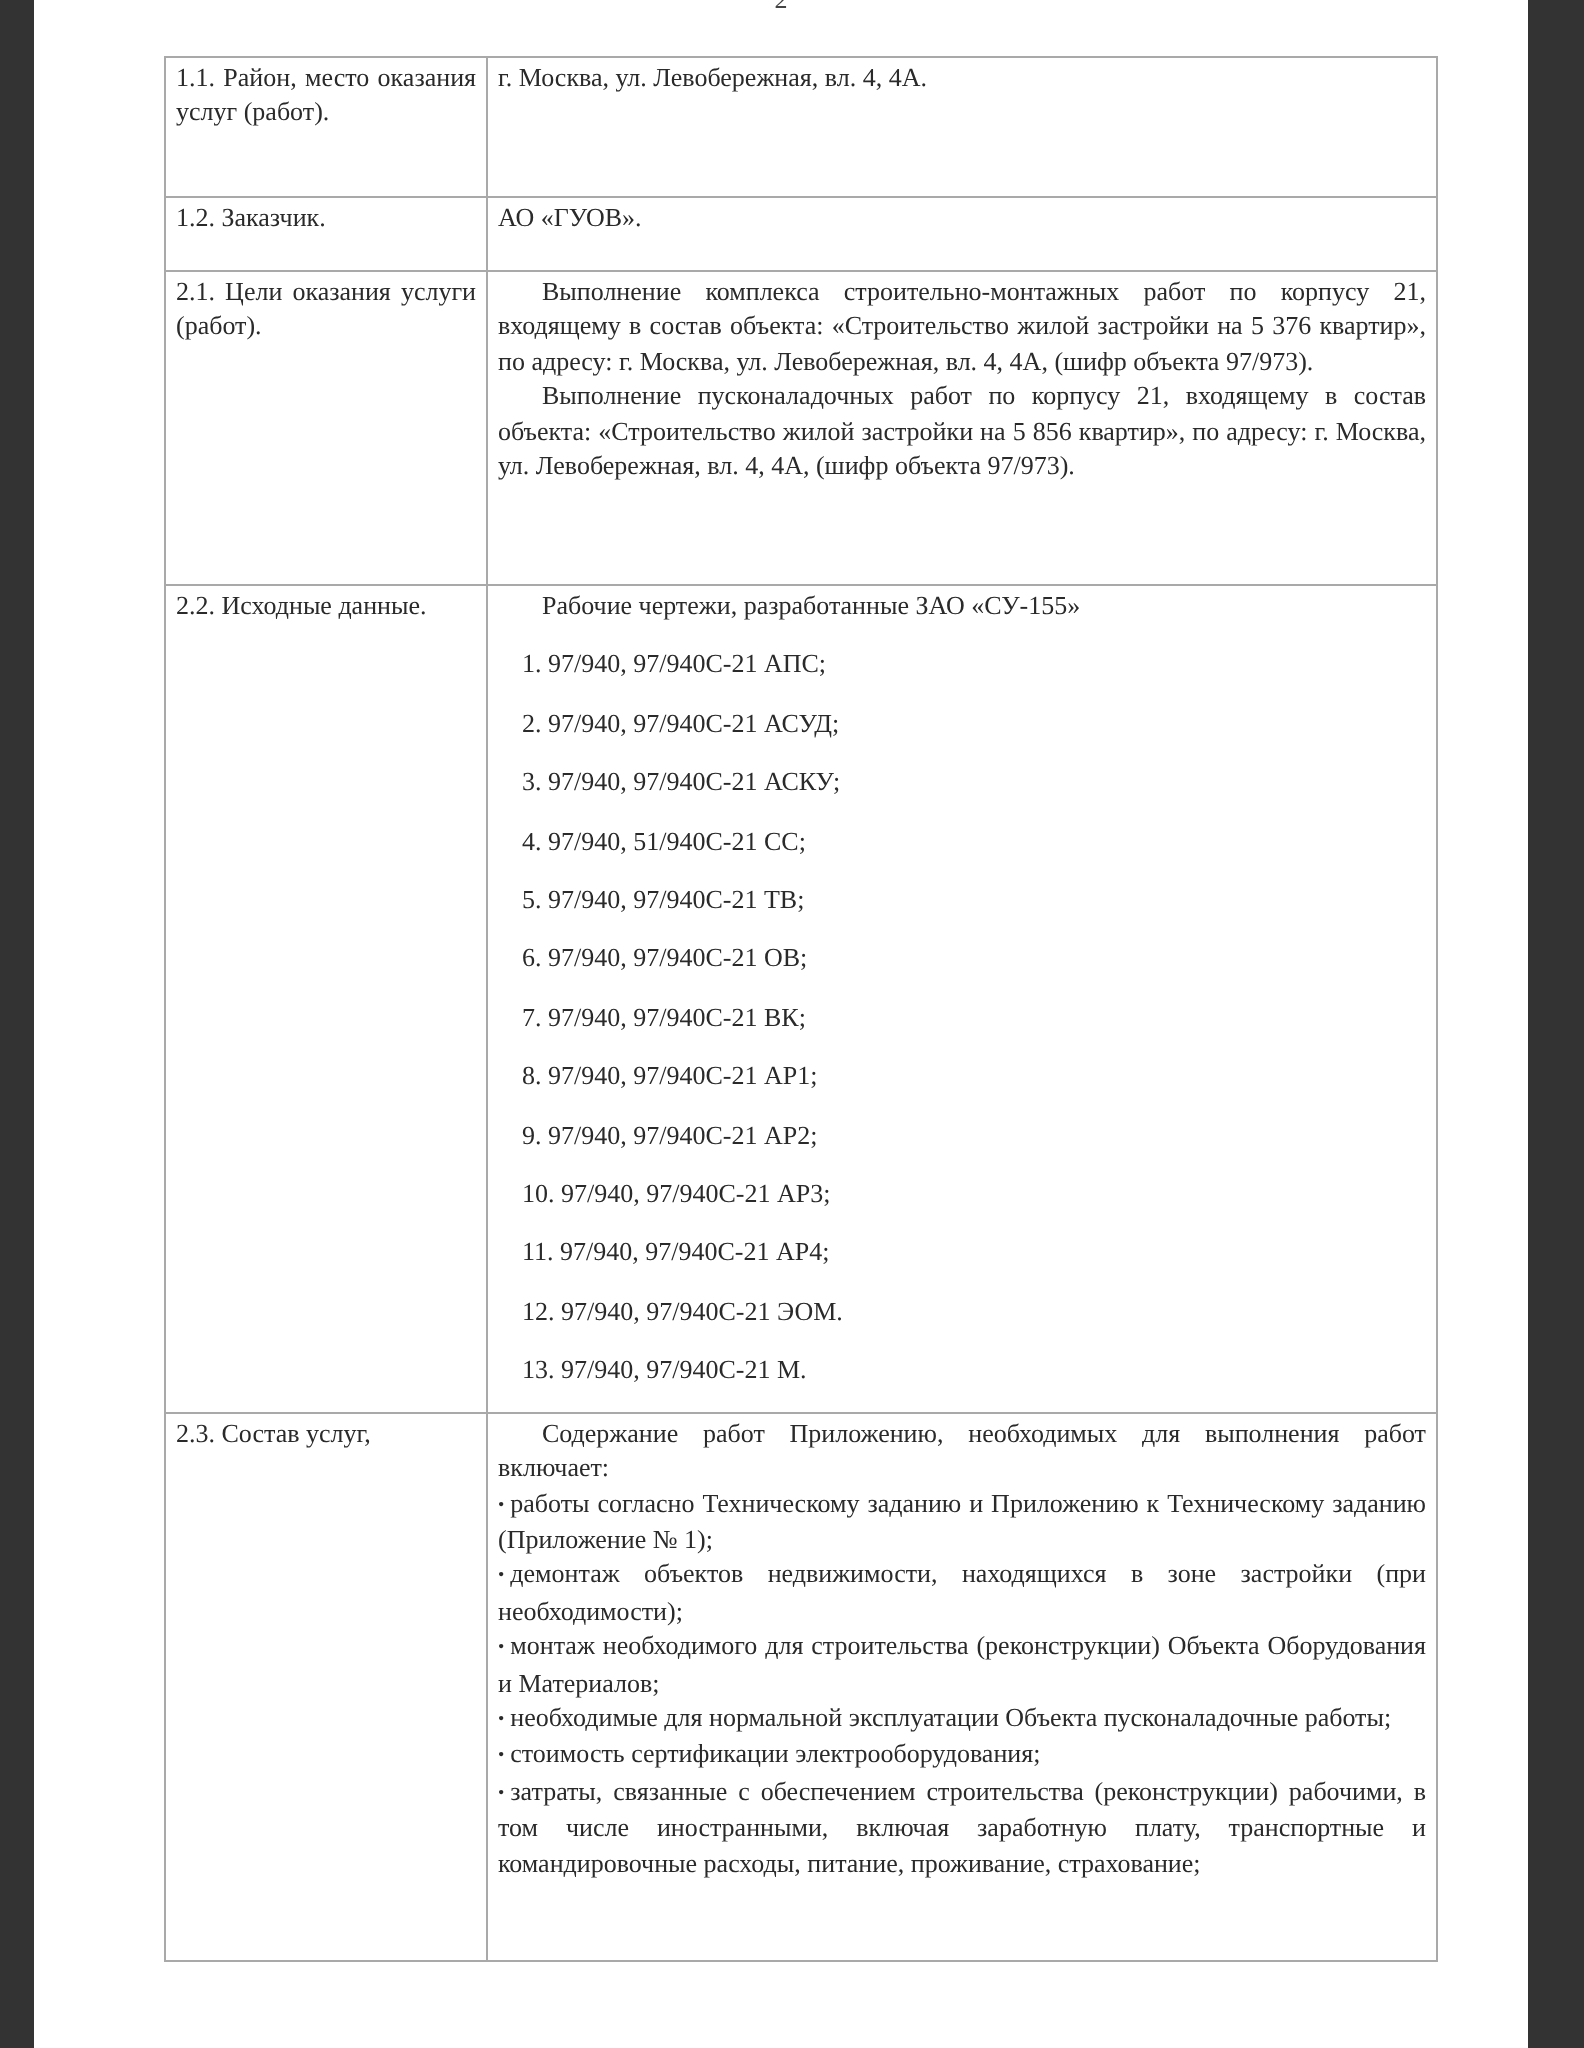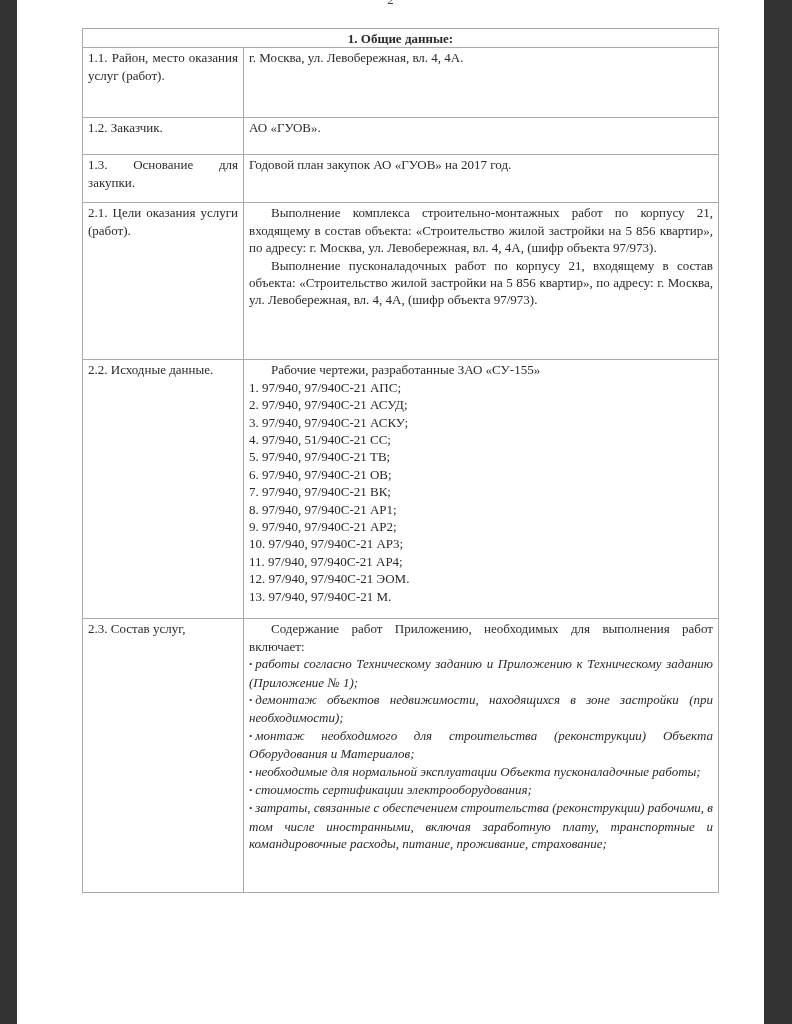--- a/index.html
+++ b/index.html
@@ -28,22 +28,22 @@
     padding: 1px 5px 0 5px;
   }
   col.c1 { width: 161px; }
   col.c2 { width: 475px; }
   td.section { text-align: center; font-weight: bold; padding: 0; height: 17px; }
   td.label { text-align: justify; text-align-last: left; }
   td.label.just-full { text-align: justify; }
   .indent { text-indent: 22px; }
   .just { text-align: justify; }
   p { margin: 0; }
-  .list-line { margin: 0; }
-  .bullet-item { margin: 0; text-align: justify; font-style: italic; }
+  .list-line { margin: 12px; }
+  .bullet-item { margin: 0; text-align: justify; }
   .bullet { font-size: 9px; vertical-align: 1px; margin-right: 3px; }
   .r11 td { height: 68px; }
   .r12 td { height: 35px; margin-left: 24px; }
   .r13 td { height: 46px; }
   .r14 td { height: 53px; }
   .r21 td { height: 155px; }
   .r22 td { height: 257px; }
   .r23 td { height: 272px; }
 </style>
 </head>
@@ -51,40 +51,33 @@
 
 <div class="page">
   <div class="page-number">2</div>
 
   <table class="spec">
     <colgroup>
         <col class="c1">
         <col class="c2">
       </colgroup>
     <tbody>
-      <tr>
-        <td colspan="2" class="section">1. Общие данные:</td>
-      </tr>
       <tr class="r11">
         <td class="label just-full">1.1. Район, место оказания услуг (работ).</td>
         <td>г. Москва, ул. Левобережная, вл. 4, 4А.</td>
       </tr>
       <tr class="r12">
         <td class="label">1.2. Заказчик.</td>
         <td>АО «ГУОВ».</td>
       </tr>
-      <tr class="r13">
-        <td class="label just-full">1.3. Основание для закупки.</td>
-        <td>Годовой план закупок АО «ГУОВ» на 2017 год.</td>
-      </tr>
 
       <tr class="r21">
         <td class="label just-full">2.1. Цели оказания услуги (работ).</td>
         <td>
-          <p class="indent just">Выполнение комплекса строительно-монтажных работ по корпусу 21, входящему в состав объекта: «Строительство жилой застройки на 5 856 квартир», по адресу: г. Москва, ул. Левобережная, вл. 4, 4А, (шифр объекта 97/973).</p>
+          <p class="indent just">Выполнение комплекса строительно-монтажных работ по корпусу 21, входящему в состав объекта: «Строительство жилой застройки на 5 376 квартир», по адресу: г. Москва, ул. Левобережная, вл. 4, 4А, (шифр объекта 97/973).</p>
           <p class="indent just">Выполнение пусконаладочных работ по корпусу 21, входящему в состав объекта: «Строительство жилой застройки на 5 856 квартир», по адресу: г. Москва, ул. Левобережная, вл. 4, 4А, (шифр объекта 97/973).</p>
         </td>
       </tr>
       <tr class="r22">
         <td class="label">2.2. Исходные данные.</td>
         <td>
           <p class="indent">Рабочие чертежи, разработанные ЗАО «СУ-155»</p>
           <div id="drawings-list">
               <p class="list-line">1. 97/940, 97/940С-21 АПС;</p>
               <p class="list-line">2. 97/940, 97/940С-21 АСУД;</p>

